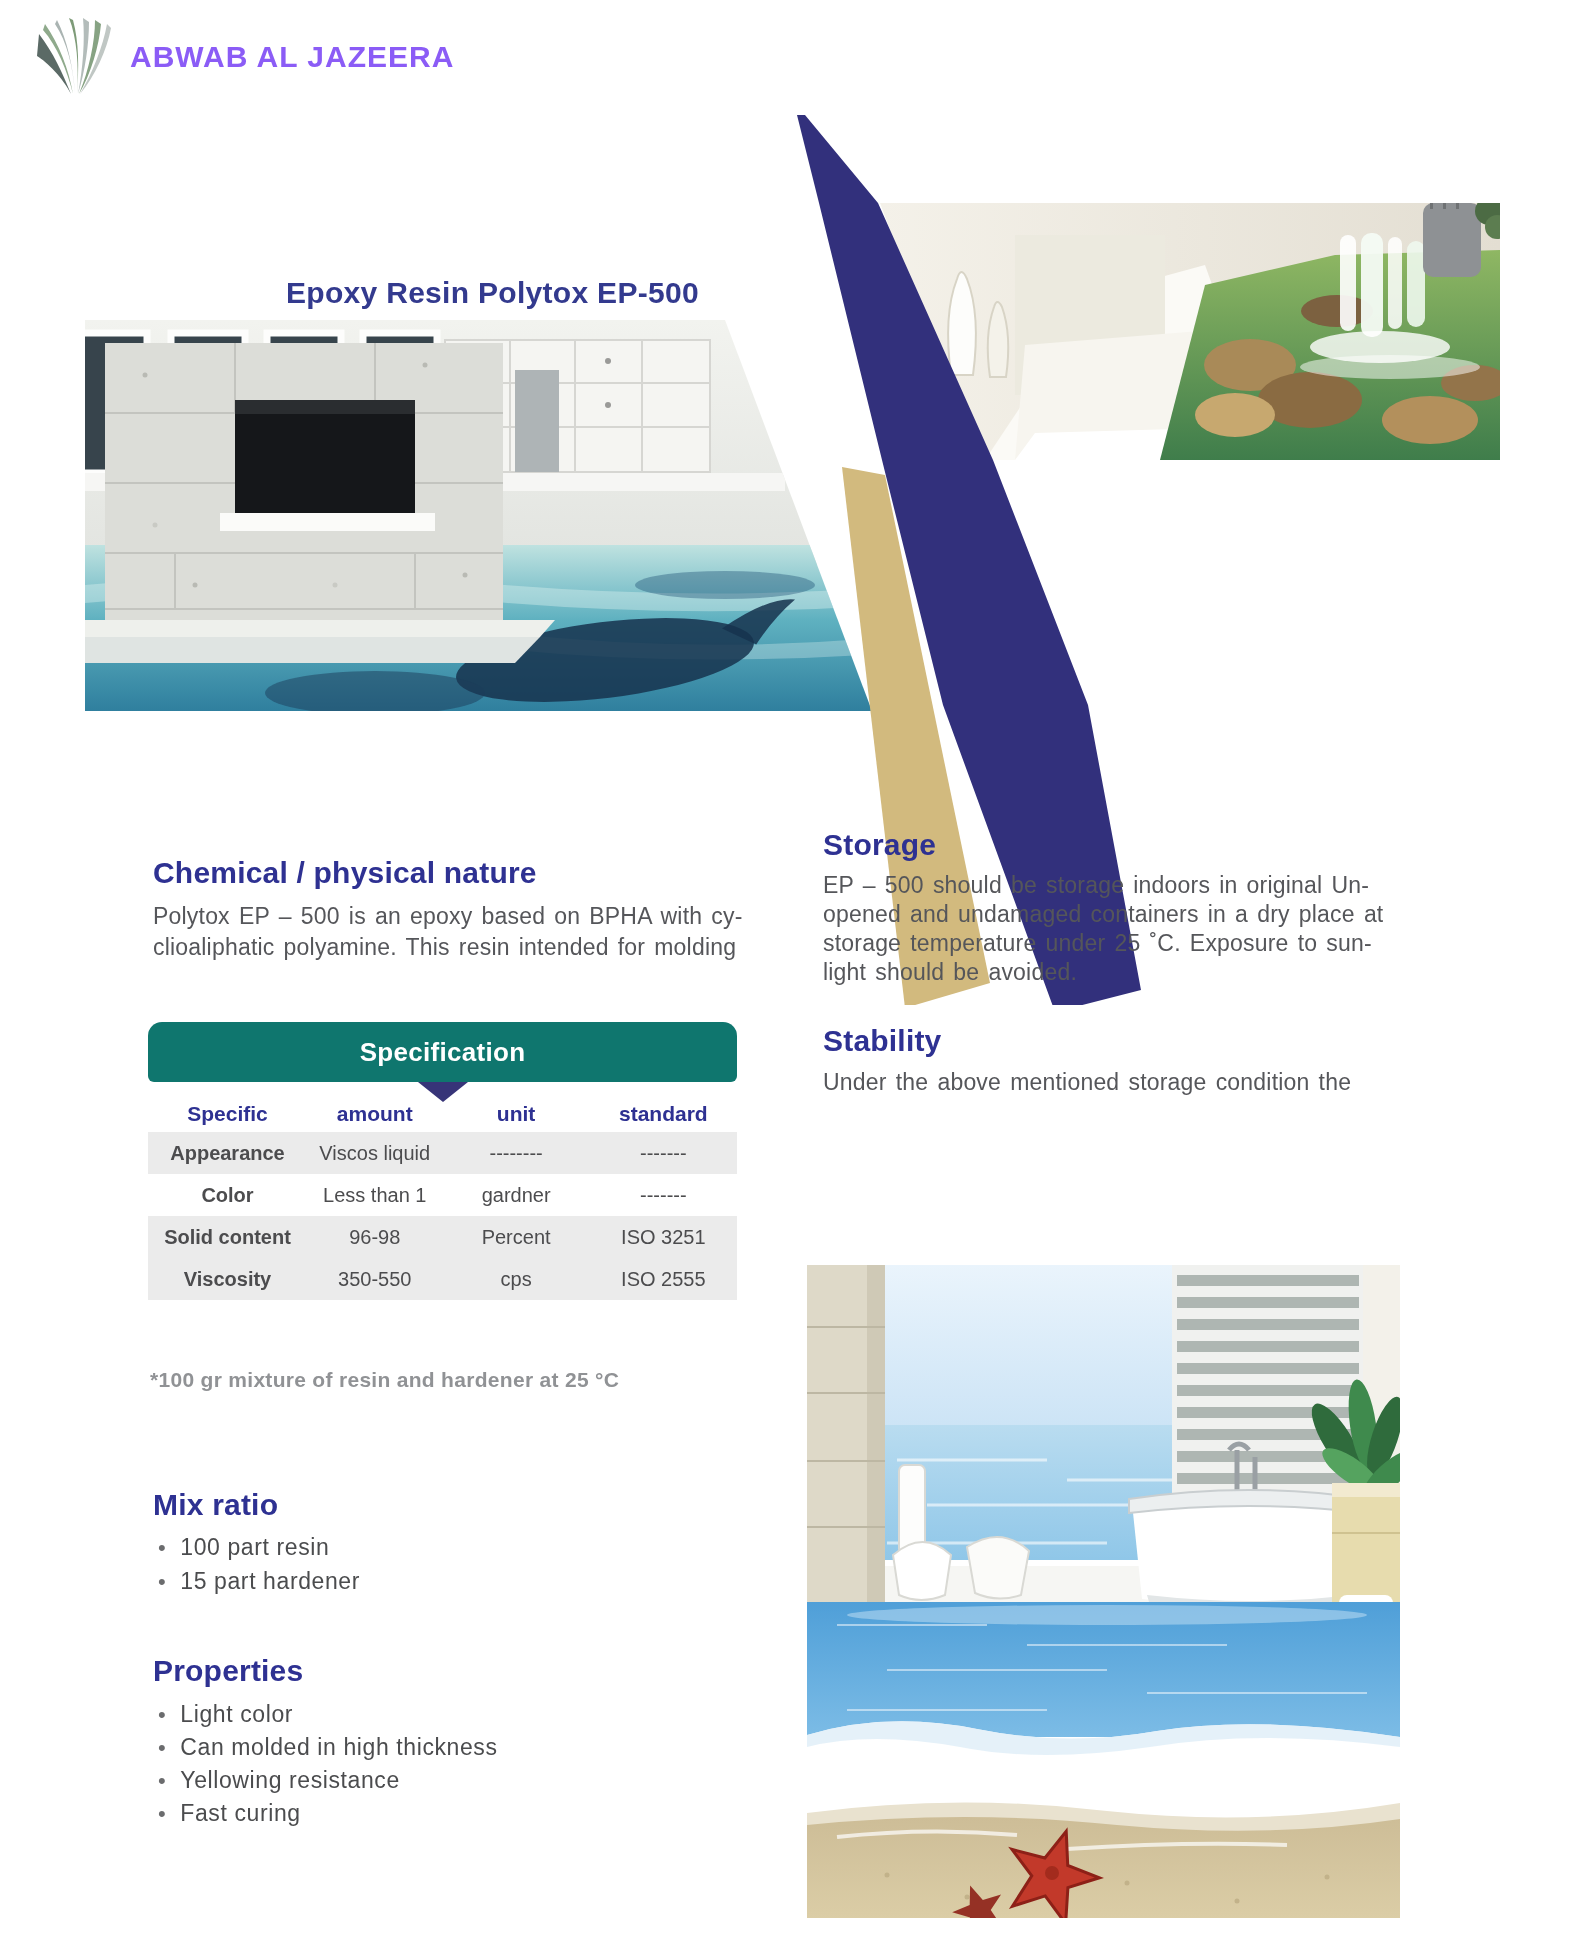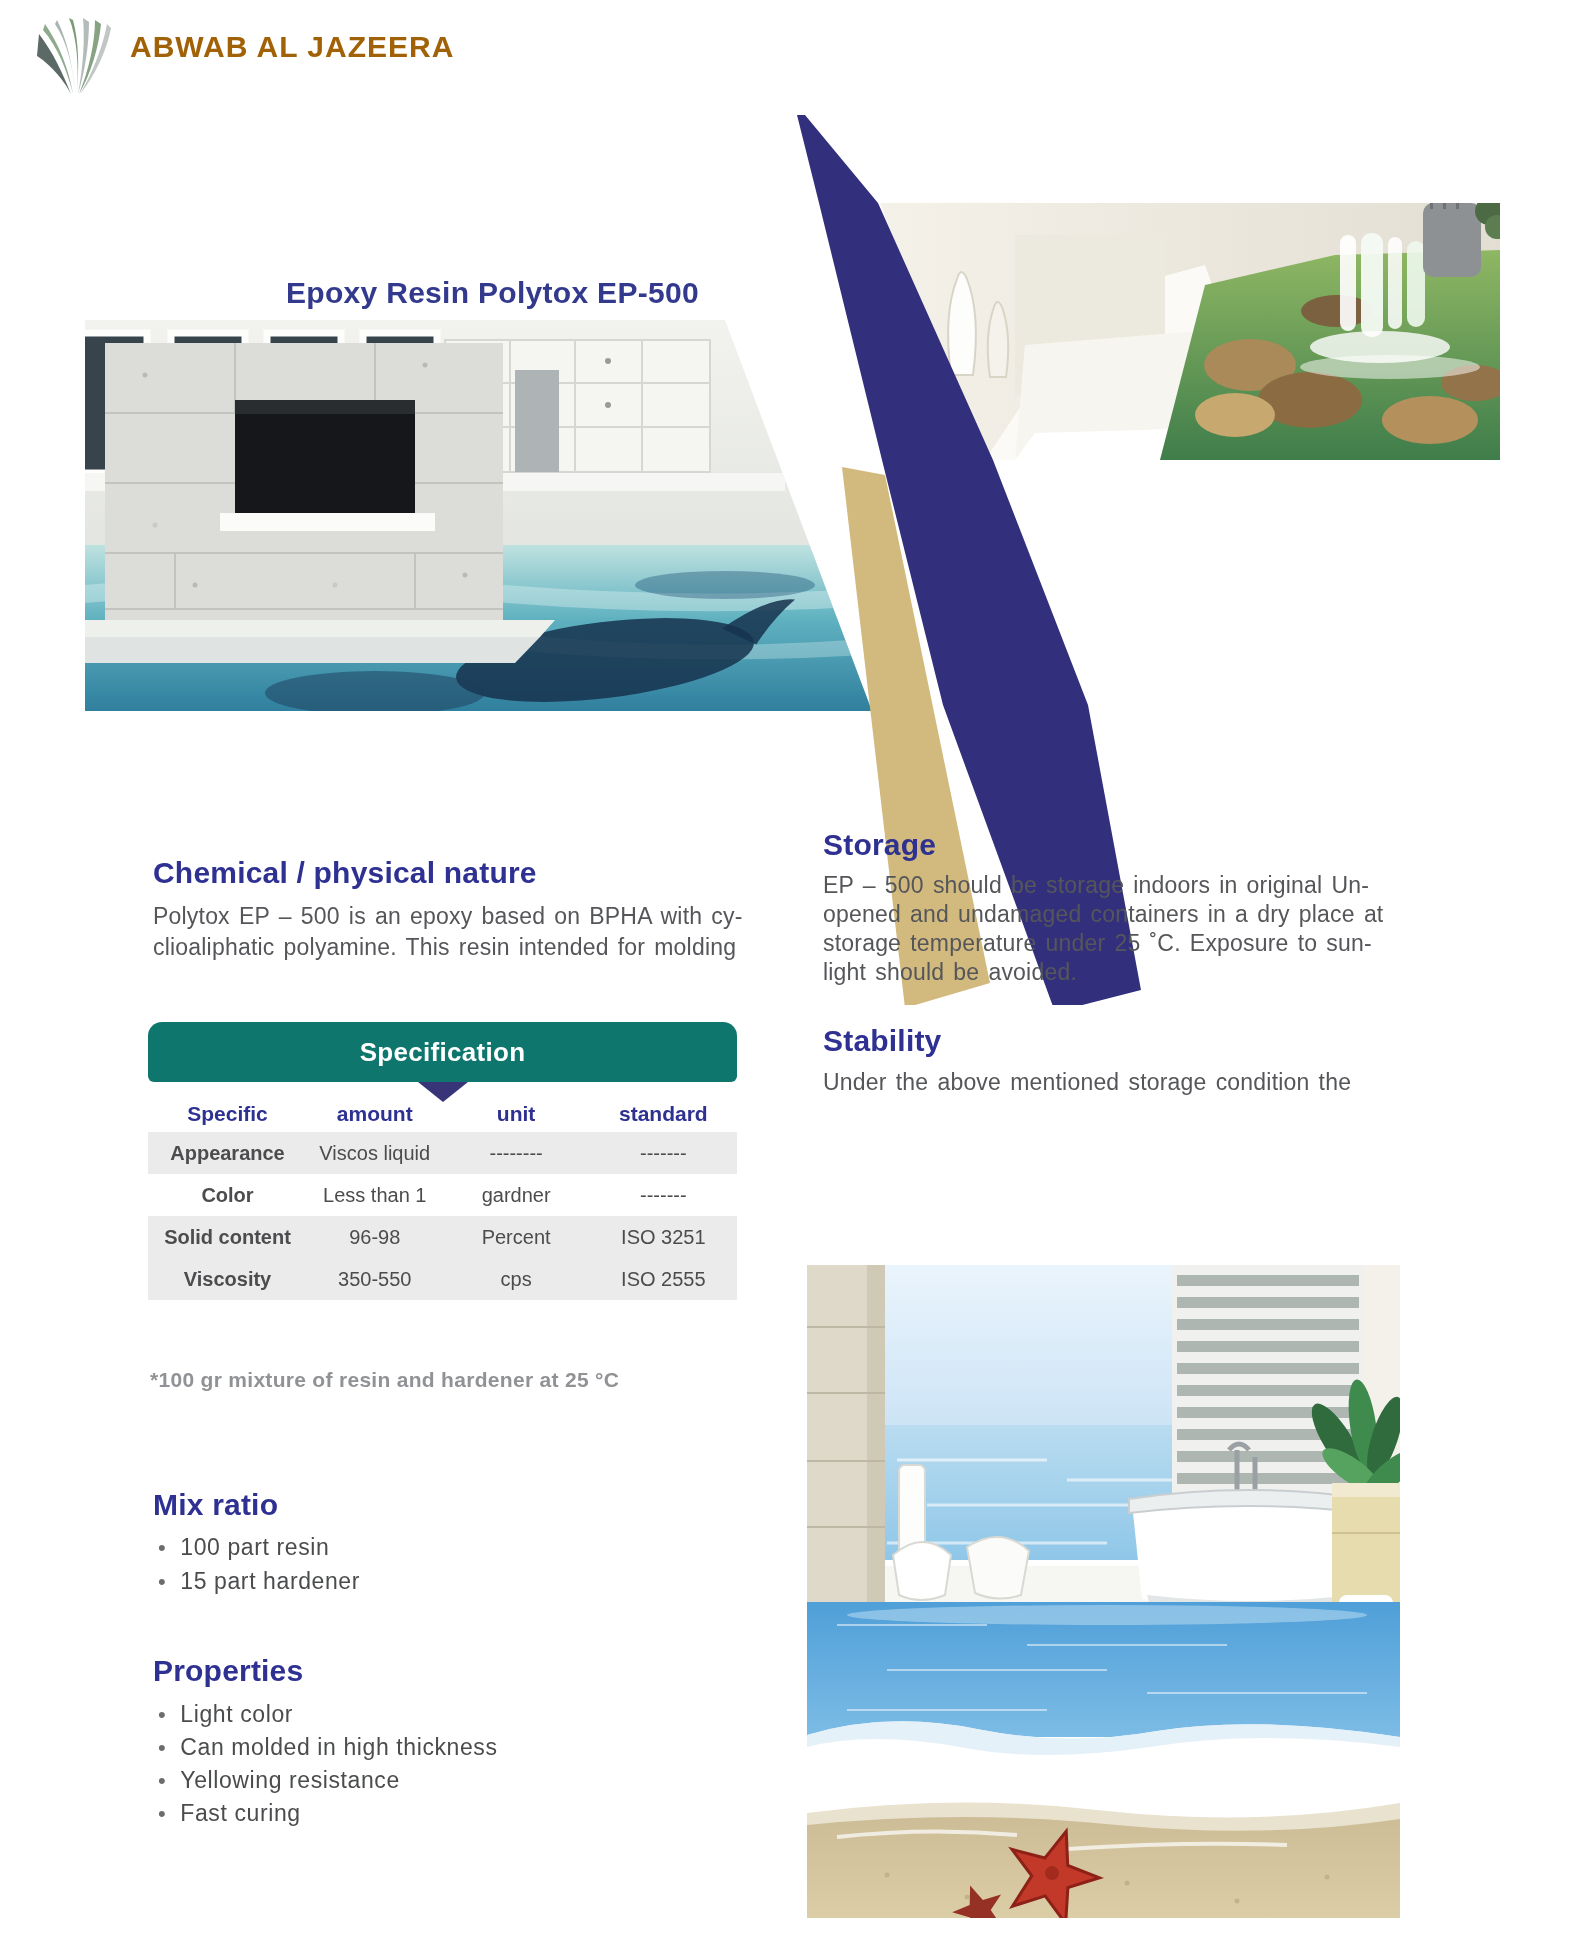--- a/index.html
+++ b/index.html
@@ -1,20 +1,20 @@
 <!DOCTYPE html>
 <html><head>
 <meta charset="utf-8">
 <style>
   html,body{margin:0;padding:0;background:#ffffff;}
   body{font-family:"Liberation Sans","DejaVu Sans",sans-serif;}
   #page{position:relative;width:1580px;height:1940px;background:#ffffff;overflow:hidden;}
   .abs{position:absolute;}
   
-  #brand-text{left:130px;top:30px;font-size:30px;font-weight:bold;letter-spacing:1px;color:#a16207;}
+  #brand-text{left:130px;top:40px;font-size:30px;font-weight:bold;letter-spacing:1px;color:#8b5cf6;}
   
   #doc-title{left:286px;top:276px;font-size:30px;font-weight:bold;color:#333a8e;letter-spacing:.3px;}
   
   .h-navy{font-size:30px;font-weight:bold;color:#2e3192;letter-spacing:.2px;}
   .body-lines div{white-space:nowrap;font-size:23px;color:#55565a;line-height:29px;letter-spacing:.2px;word-spacing:2.5px;}
   
   #chem-head{left:153px;top:856px;}
   #chem-body{left:153px;top:901px;}
   #chem-body div{line-height:31px;}
   

